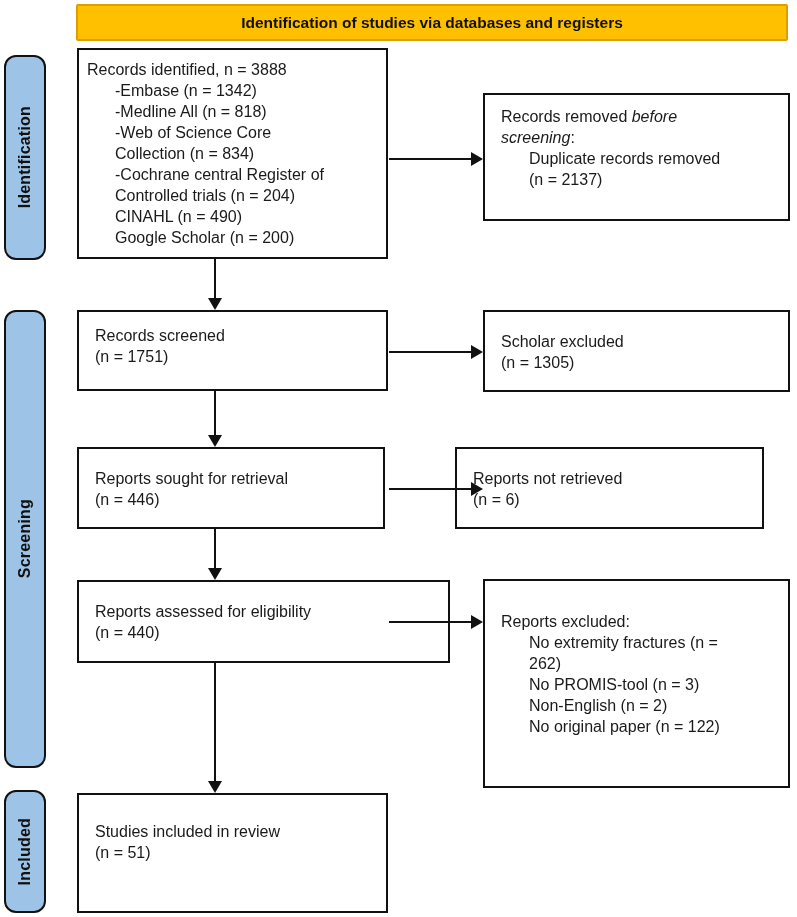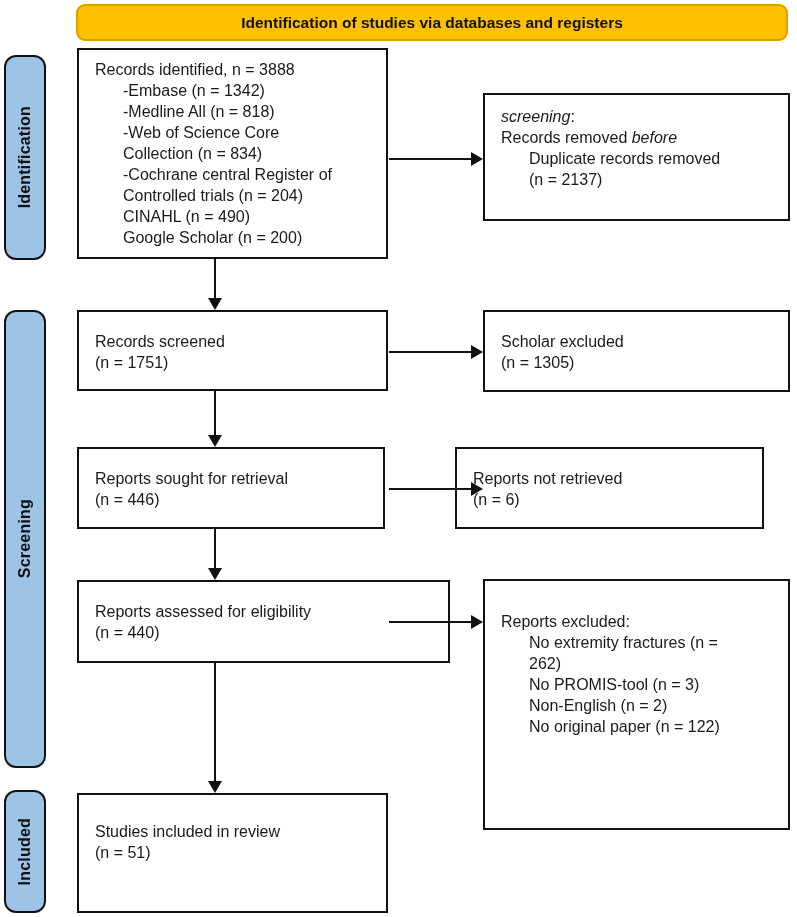--- a/index.html
+++ b/index.html
@@ -10,21 +10,21 @@
     background: #ffffff;
     font-family: "Liberation Sans", sans-serif;
     color: #1a1a1a;
     overflow: hidden;
   }
   .banner {
     position: absolute;
     left: 76px; top: 4px; width: 712px; height: 37px;
     background: var(--banner-bg, #FFC000);
     border: 2px solid var(--banner-border, #DA9E00);
-    border-radius: 9px;
+    border-radius: 2px;
     box-sizing: border-box;
     display: flex; align-items: center; justify-content: center;
     font-weight: bold; font-size: 15.5px; color: #111;
   }
   .stage-bar {
     position: absolute;
     left: 4px; width: 42px;
     background: var(--sidebar-bg, #9DC3E6);
     border: 2.5px solid #111;
     border-radius: 12px;
@@ -74,63 +74,63 @@
   <div class="stage-bar" style="top:55px; height:205px;">
     <span class="stage-label">Identification</span>
   </div>
   <div class="stage-bar" style="top:310px; height:458px;">
     <span class="stage-label">Screening</span>
   </div>
   <div class="stage-bar" style="top:790px; height:123px;">
     <span class="stage-label">Included</span>
   </div>
 
-  <div class="box" style="left:77px; top:48px; width:311px; height:211px; padding-top:9px;">
+  <div class="box" style="left:77px; top:48px; width:311px; height:211px; padding-top:9px;padding-left:8px;">
       <div class="line">Records identified, n = 3888</div>
       <div class="line indent">-Embase (n = 1342)</div>
       <div class="line indent">-Medline All (n = 818)</div>
       <div class="line indent">-Web of Science Core</div>
       <div class="line indent">Collection (n = 834)</div>
       <div class="line indent">-Cochrane central Register of</div>
       <div class="line indent">Controlled trials (n = 204)</div>
       <div class="line indent">CINAHL (n = 490)</div>
       <div class="line indent">Google Scholar (n = 200)</div>
     </div>
-  <div class="box" style="left:77px; top:310px; width:311px; height:81px; padding-top:19px;">
+  <div class="box" style="left:77px; top:310px; width:311px; height:81px; padding-top:13px;">
       <div class="line">Records screened</div>
       <div class="line">(n = 1751)</div>
     </div>
   <div class="box" style="left:77px; top:447px; width:308px; height:82px; padding-top:19px;">
       <div class="line">Reports sought for retrieval</div>
       <div class="line">(n = 446)</div>
     </div>
   <div class="box" style="left:77px; top:580px; width:373px; height:83px; padding-top:19px;">
       <div class="line">Reports assessed for eligibility</div>
       <div class="line">(n = 440)</div>
     </div>
   <div class="box" style="left:77px; top:793px; width:311px; height:120px; padding-top:26px;">
       <div class="line">Studies included in review</div>
       <div class="line">(n = 51)</div>
     </div>
 
   <div class="box" style="left:483px; top:93px; width:307px; height:128px; padding-top:11px;">
+      <div class="line"><span>Records removed </span><span class="italic">before</span></div>
       <div class="line"><span class="italic">screening</span><span>:</span></div>
-      <div class="line"><span>Records removed </span><span class="italic">before</span></div>
       <div class="line indent">Duplicate records removed</div>
       <div class="line indent">(n = 2137)</div>
     </div>
   <div class="box" style="left:483px; top:310px; width:307px; height:82px; padding-top:19px;">
       <div class="line">Scholar excluded</div>
       <div class="line">(n = 1305)</div>
     </div>
   <div class="box" style="left:455px; top:447px; width:309px; height:82px; padding-top:19px;">
       <div class="line">Reports not retrieved</div>
       <div class="line">(n = 6)</div>
     </div>
-  <div class="box" style="left:483px; top:579px; width:307px; height:251px; padding-top:30px;">
+  <div class="box" style="left:483px; top:579px; width:307px; height:209px; padding-top:30px;">
       <div class="line">Reports excluded:</div>
       <div class="line indent">No extremity fractures (n =</div>
       <div class="line indent">262)</div>
       <div class="line indent">No PROMIS-tool (n = 3)</div>
       <div class="line indent">Non-English (n = 2)</div>
       <div class="line indent">No original paper (n = 122)</div>
     </div>
 
   <div class="vshaft" style="left:214px; top:259px; height:41px;"></div>
   <div class="vhead" style="left:208px; top:298px;"></div>

